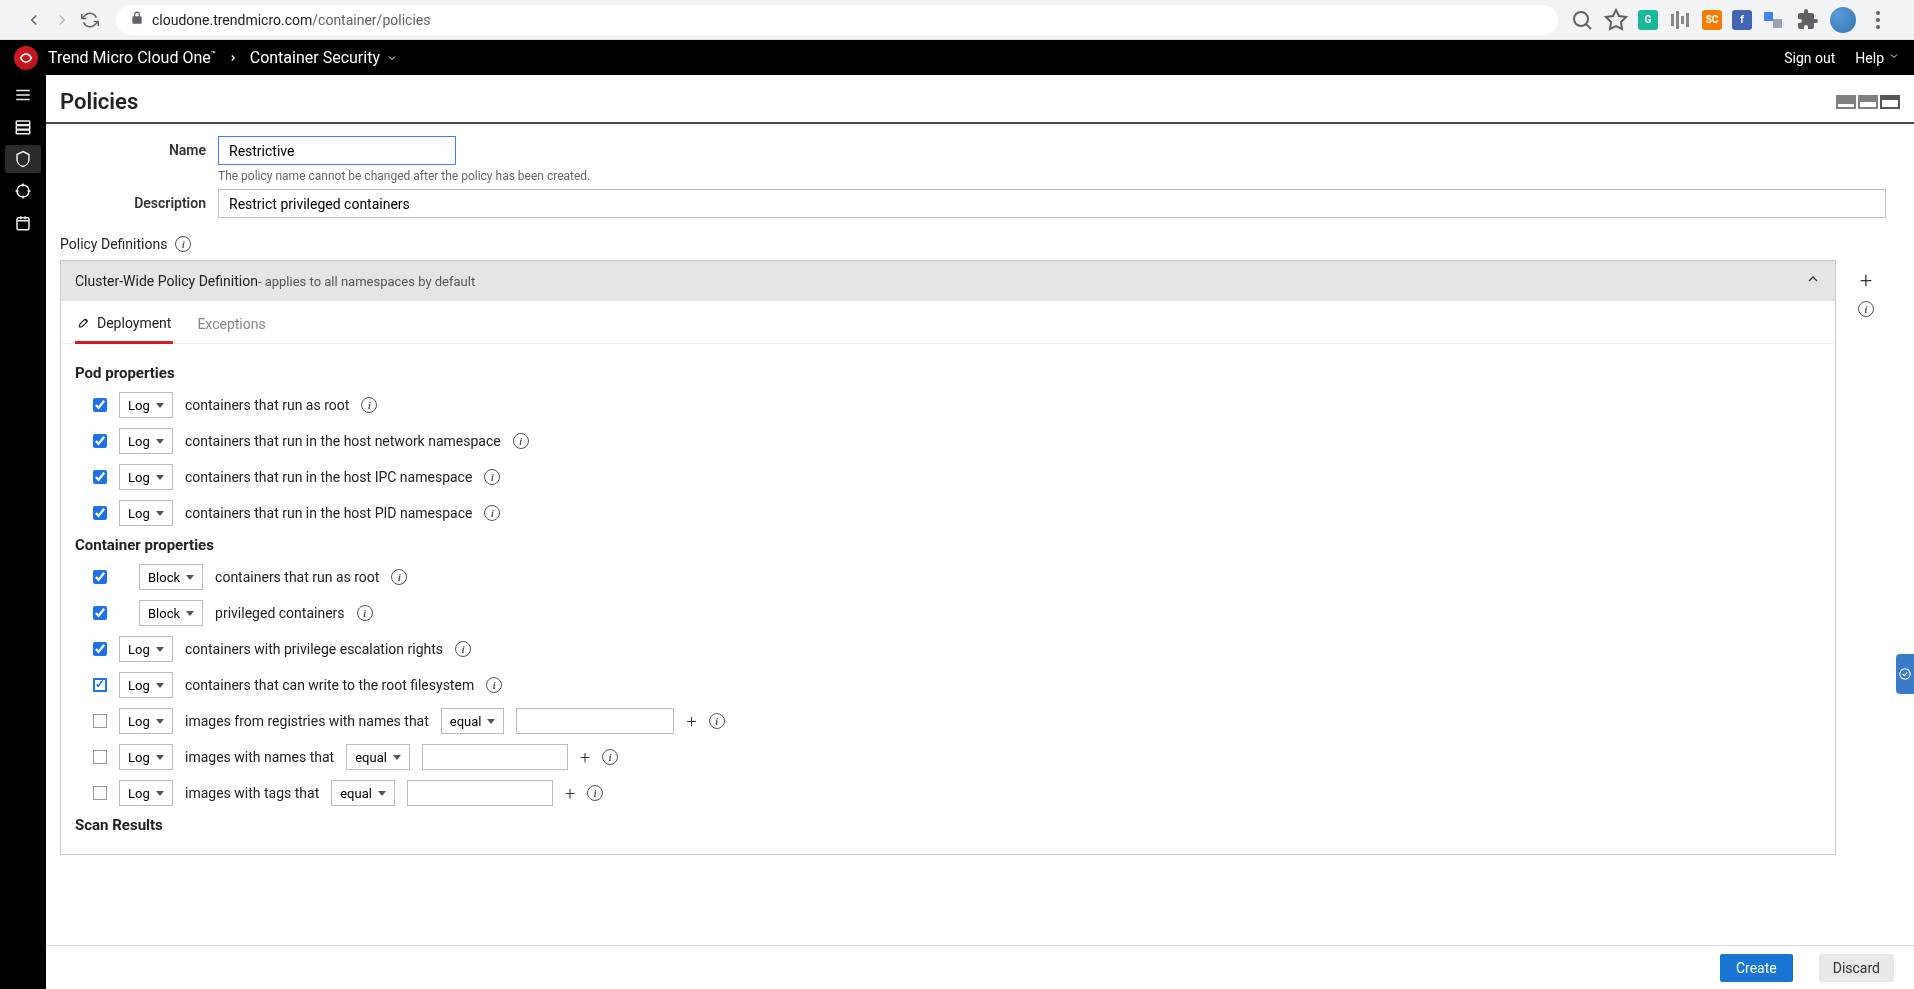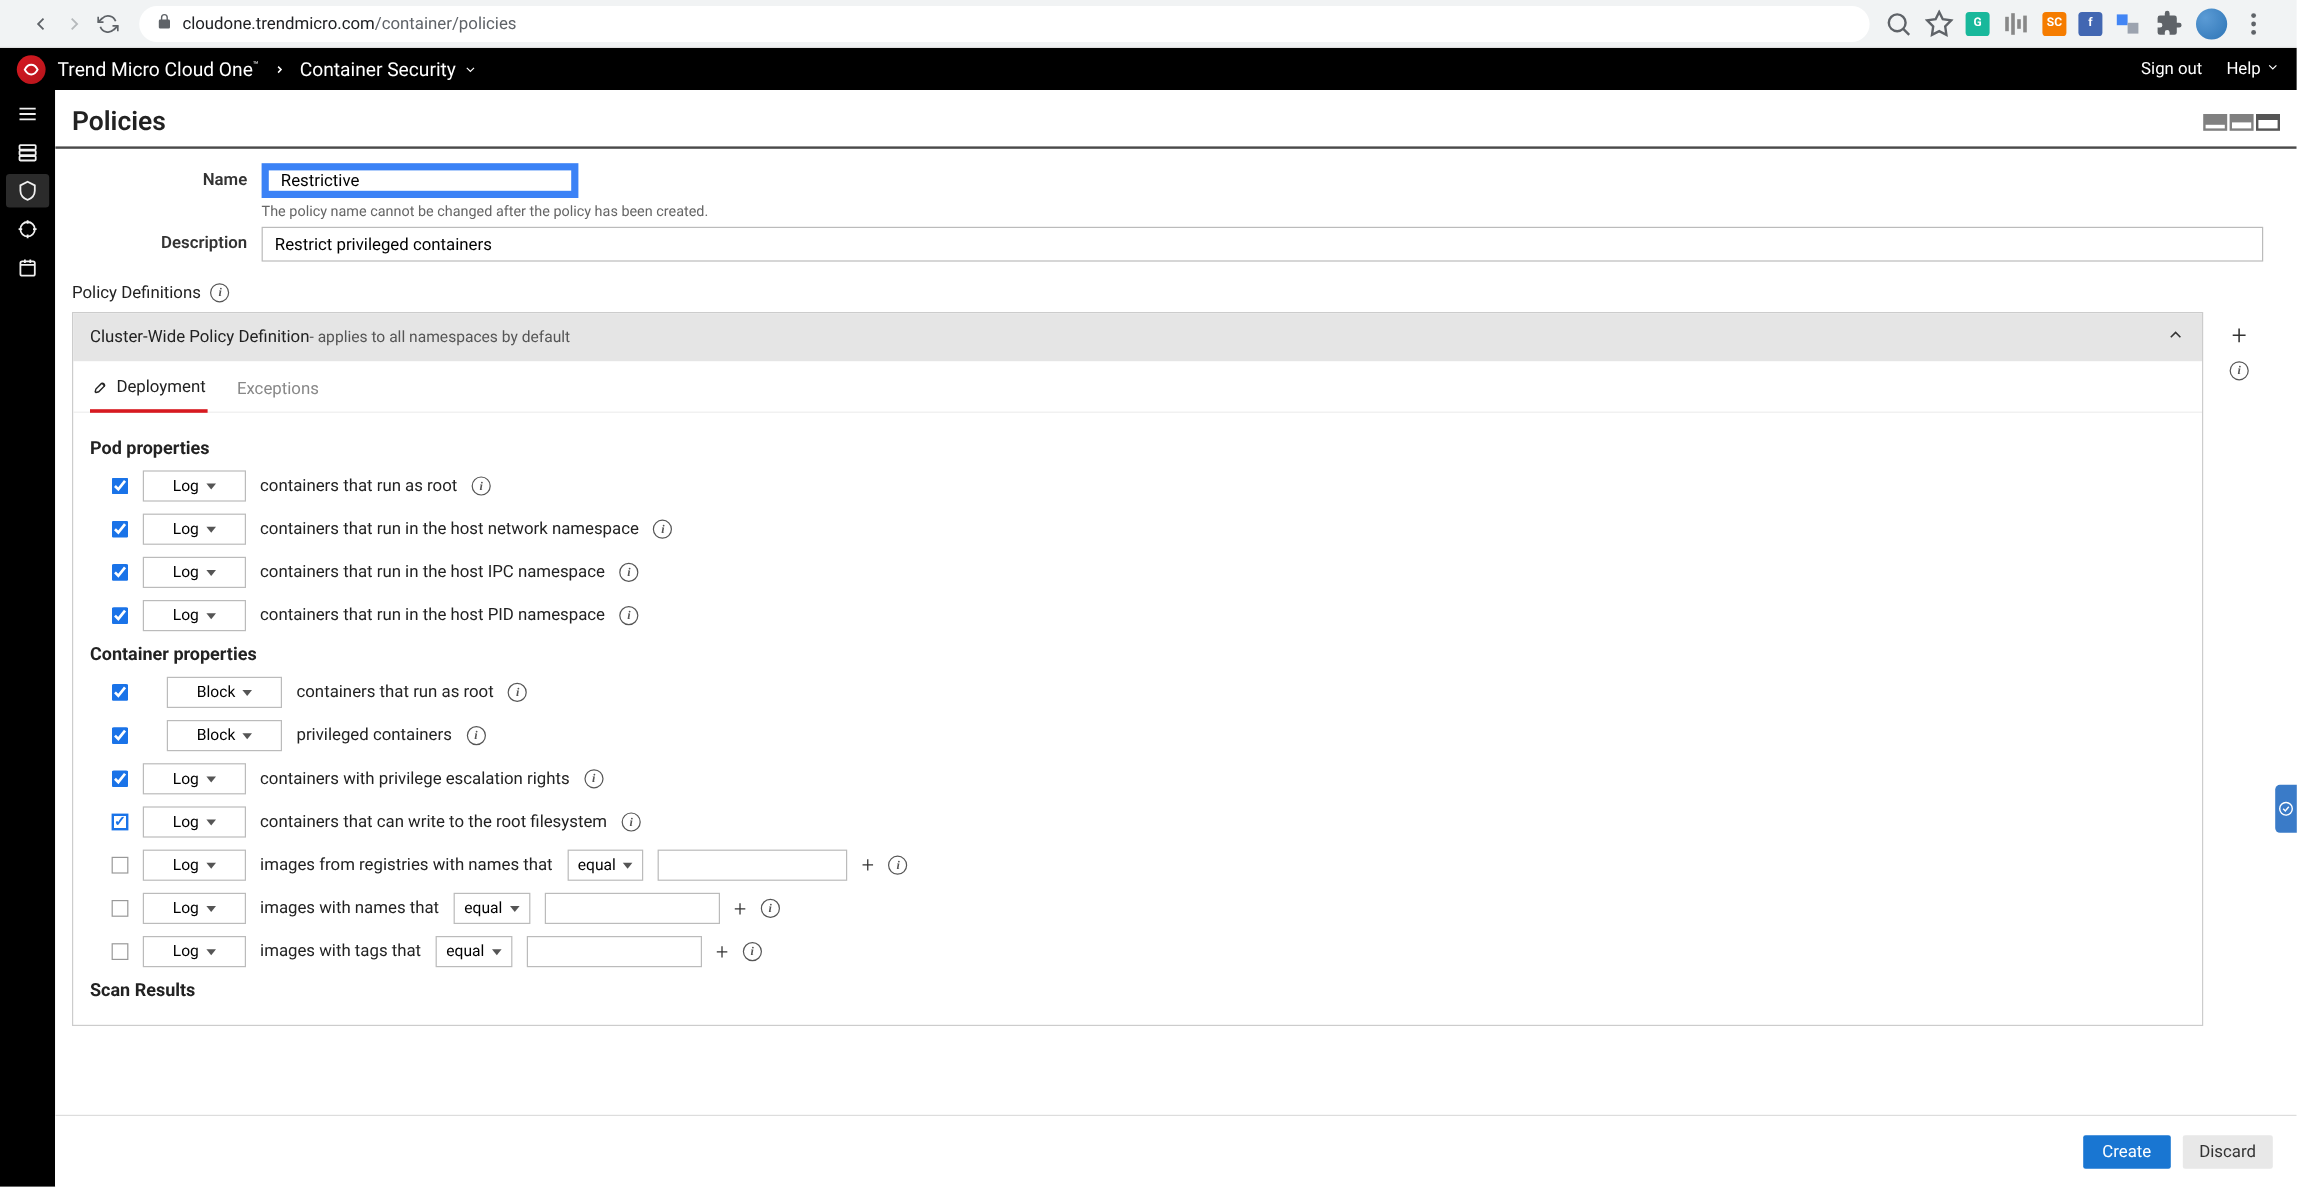--- a/index.html
+++ b/index.html
@@ -41,21 +41,21 @@
 .winbtn::after { content:""; position:absolute; left:2px; right:2px; bottom:2px; height:3px; background:#fff; }
 .winbtn.med::after { height:5px; }
 .winbtn.max { background:#555; }
 .winbtn.max::after { height:7px; }
 
 .content-scroll { flex:1; overflow-y:auto; padding: 12px 28px 70px 14px; }
 
 .form-row { display:flex; align-items:flex-start; margin-bottom:6px; }
 .form-label { width:158px; text-align:right; padding-right:12px; font-size:14px; font-weight:600; color:#333; padding-top:6px; }
 .form-field { flex:1; }
-.name-input { width:264px; height:29px; border:6px solid #3b82f6; padding:0 10px; font-size:14px; }
+.name-input { width:238px; height:29px; border:1px solid #3b82f6; padding:0 10px; font-size:14px; }
 .hint { font-size:12px; color:#666; margin-top:4px; }
 .desc-input { width:100%; height:29px; border:1px solid #bbb; padding:0 10px; font-size:14px; }
 
 .pdefs-row { display:flex; align-items:center; gap:8px; margin:18px 0 8px 0; }
 .pdefs-label { font-size:14px; font-weight:400; color:#222; }
 .info-circ { width:16px; height:16px; border:1.3px solid #555; border-radius:50%; display:inline-flex; align-items:center; justify-content:center; font-size:10px; color:#555; font-weight:bold; font-style: italic; font-family: Georgia, serif; }
 
 .cluster-wrap { display:flex; align-items:flex-start; gap:10px; }
 .cluster-box { flex:1; border:1px solid #ccc; }
 .cluster-head { background:#e5e5e5; padding:10px 14px; display:flex; align-items:center; }
@@ -72,30 +72,30 @@
 
 .cluster-body { padding: 14px 14px 10px 14px; }
 .section-h { font-size:15px; font-weight:700; color:#222; margin:6px 0 10px 0; }
 
 .rule-row { display:flex; align-items:center; gap:12px; margin:0 0 10px 18px; }
 .cb { width:14px; height:14px; accent-color:#1a73e8; }
 .cb-empty { width:14px; height:14px; border:1px solid #999; background:#fff; }
 .cb-mixed2 { width:14px; height:14px; border:2px solid #1a73e8; background:#fff; position:relative; }
 .cb-mixed2::after { content:"✓"; position:absolute; left:0px; top:-3px; font-size:12px; color:#1a73e8; font-weight:bold; }
 
-.action-dd { height:26px; min-width:54px; border:1px solid #bbb; background:#fff; padding:0 24px; font-size:13px; display:flex; align-items:center; gap:6px; }
+.action-dd { height:26px; min-width:54px; border:1px solid #bbb; background:#fff; padding:0 8px; font-size:13px; display:flex; align-items:center; gap:6px; }
 .action-dd.block { min-width:62px;margin-left:20px; }
 .caret { width:0; height:0; border-left:4px solid transparent; border-right:4px solid transparent; border-top:5px solid #555; }
 .rule-text { font-size:14px; color:#222; }
 .match-dd { height:26px; min-width:62px; border:1px solid #bbb; background:#fff; padding:0 8px; font-size:13px; display:flex; align-items:center; gap:6px; }
 .txt-input { height:26px; width:158px; border:1px solid #bbb; }
 .txt-input.sm { width:146px; }
 .row-plus { font-size:18px; font-weight:300; color:#333; cursor:pointer; }
 
-.footer-bar { position:absolute; bottom:0; left:0; right:0; height:60px; border-top:1px solid #ddd; background:#fff; display:flex; align-items:center; justify-content:flex-end; padding:0 20px; gap:10px; }
+.footer-bar { position:absolute; bottom:0; left:0; right:0; height:44px; border-top:1px solid #ddd; background:#fff; display:flex; align-items:center; justify-content:flex-end; padding:0 20px; gap:26px; }
 .btn-primary { background:#1976d2; color:#fff; border:none; height:28px; padding:0 16px; font-size:14px; border-radius:2px; cursor:pointer; }
 .btn-secondary { background:#e8e8e8; color:#333; border:none; height:28px; padding:0 14px; font-size:14px; border-radius:2px; cursor:pointer; }
 
 .float-tab { position:absolute; right:0; top:654px; width:18px; height:40px; background:#3a7bc8; border-radius:4px 0 0 4px; display:flex; align-items:center; justify-content:center; color:#fff; }
 
 
 .content-scroll::-webkit-scrollbar { width:14px; }
 .content-scroll::-webkit-scrollbar-track { background:#f5f5f5; }
 .content-scroll::-webkit-scrollbar-thumb { background:#c1c1c1; border-radius:2px; }
 </style>

